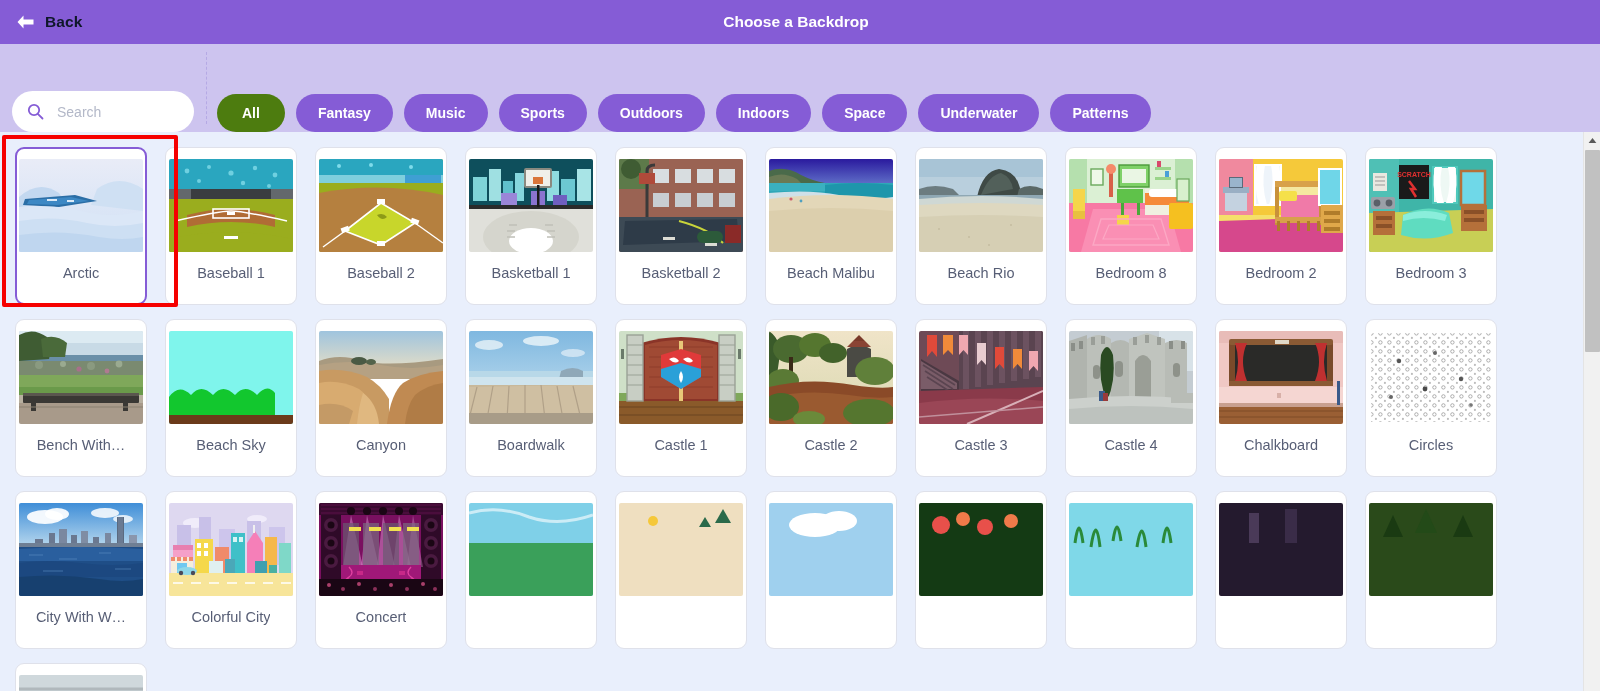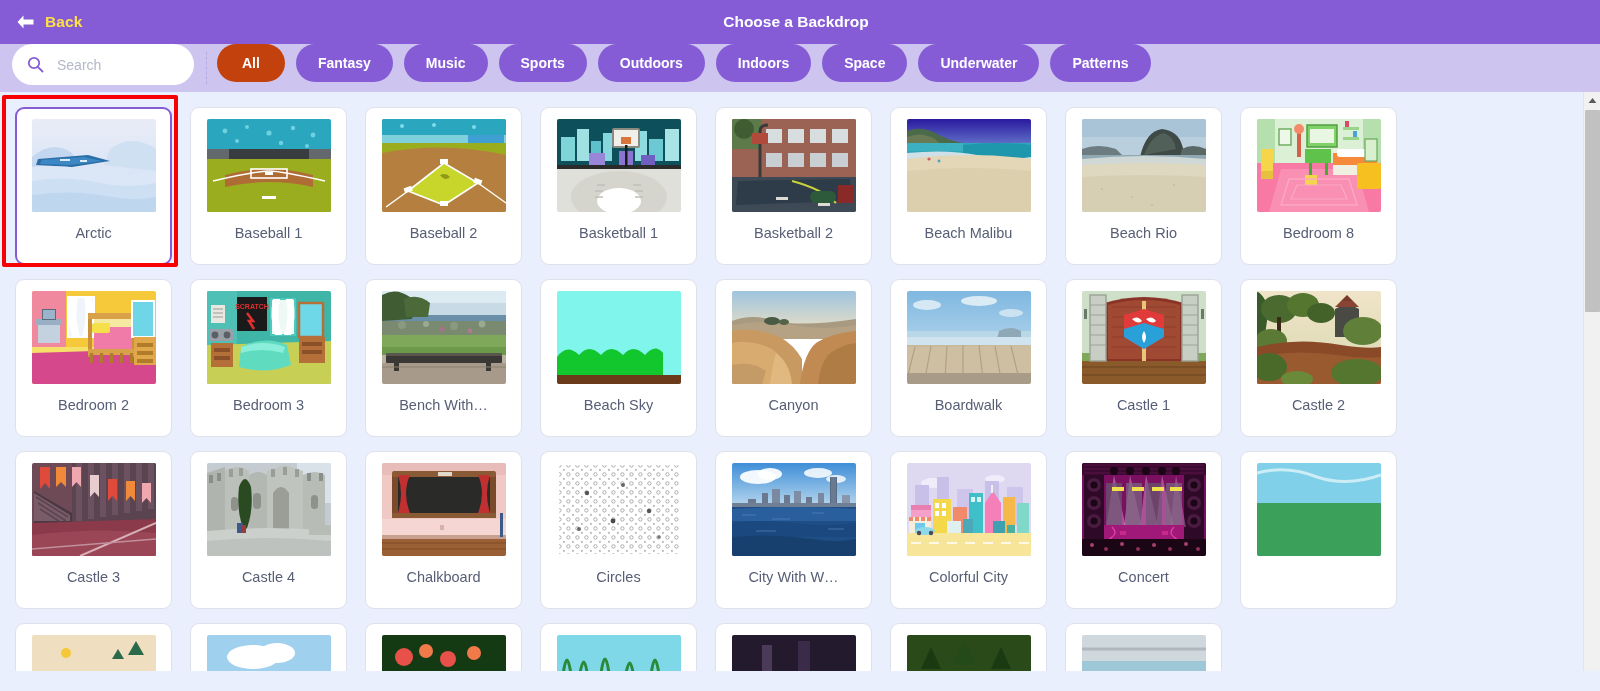--- a/index.html
+++ b/index.html
@@ -20,41 +20,41 @@
   }
   .back-btn {
     display: flex; align-items: center; gap: 10px;
     padding: 0 14px 0 16px;
     height: 44px;
     cursor: pointer;
     user-select: none;
   }
   .back-arrow { width: 19px; height: 16px; display: block; }
   .back-label {
-    color: #fde047;
+    color: #0f172a;
     font-size: 15.5px;
     font-weight: bold;
     letter-spacing: .1px;
   }
   .header-title {
     position: absolute;
     left: 0; right: 8px;
     text-align: center;
     color: #ffffff;
     font-size: 15.5px;
     font-weight: bold;
     pointer-events: none;
   }
 
   
   .filterbar {
-    height: 48px;
+    height: 88px;
     background: #cdc4ef;
     display: flex;
-    align-items: flex-start;
+    align-items: flex-end;
     padding: 0 12px;
     position: relative;
   }
   .search-wrap {
     width: 182px;
     height: 41px;
     background: #ffffff;
     border-radius: 21px;
     display: flex;
     align-items: center;
@@ -98,37 +98,37 @@
     font-weight: bold;
     display: inline-flex;
     align-items: center;
     justify-content: center;
     padding: 17px 22px;
     cursor: pointer;
     user-select: none;
     white-space: nowrap;
     flex: 0 0 auto;
   }
-  .tag.active { background: #c2410c; padding: 10px 25px; }
+  .tag.active { background: #4d7c0f; padding: 10px 25px; }
 
   
   .body-area {
     position: relative;
     height: 579px;
     background: #e9effc;
     overflow: hidden;
   }
   .grid {
     display: flex;
     flex-wrap: wrap;
     padding: 8px 6px 0 6px;
     width: 1540px;
   }
   .card {
-    width: 157px;
+    width: 132px;
     margin: 7px 9px;
     background: #ffffff;
     border: 1px solid #dfe1ea;
     border-radius: 9px;
     padding: 11px 8px 4px 8px;
     display: flex;
     flex-direction: column;
     align-items: center;
     cursor: pointer;
     height: 158px;

